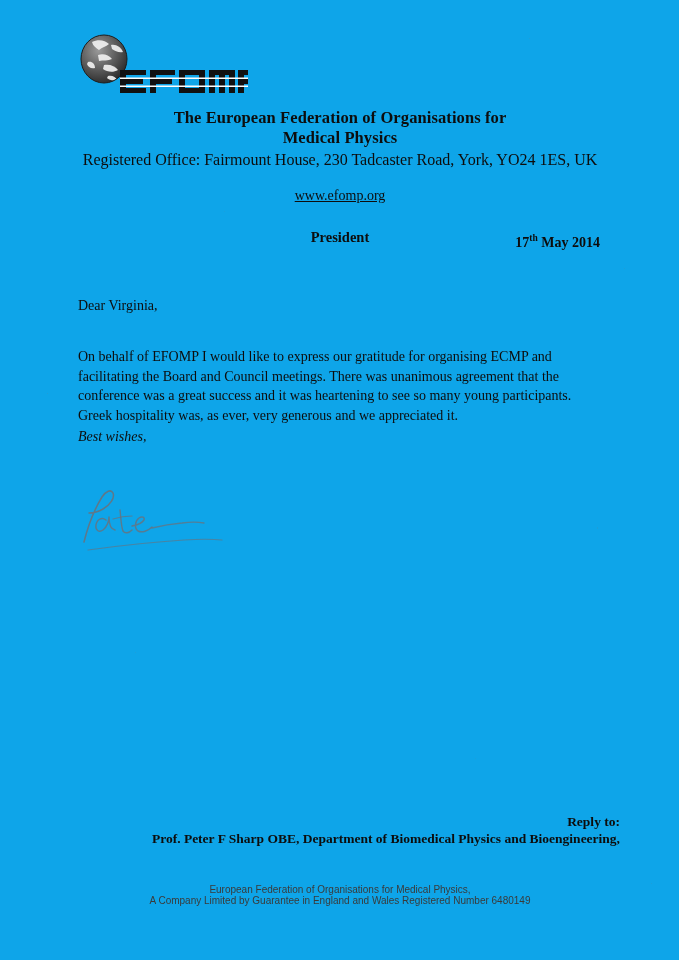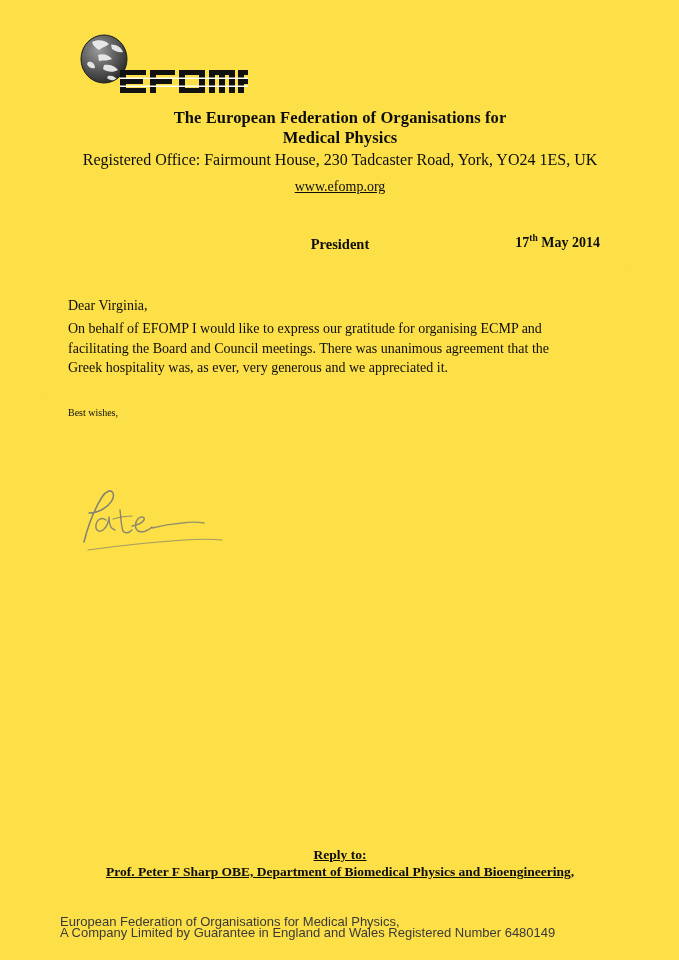--- a/index.html
+++ b/index.html
@@ -9,21 +9,21 @@
   }
   body {
     font-family: "Liberation Serif", serif;
     color: #0d0d0d;
   }
   .page {
     position: relative;
     width: 679px;
     height: 960px;
     margin: 0 auto;
-    background: #fde047;
+    background: #0ea5e9;
     overflow: hidden;
   }
   
   .scan-noise {
     position: absolute;
     inset: 0;
     pointer-events: none;
     opacity: .5;
     background-image:
       radial-gradient(circle at 12% 7%, rgba(120,120,120,.35) 0 .6px, transparent .7px),
@@ -66,106 +66,105 @@
   }
   .lh-address {
     font-size: 16px;
     line-height: 18px;
     margin-top: 3px;
   }
   .lh-url {
     font-size: 14px;
     line-height: 18px;
     text-decoration: underline;
-    margin-top: 9px;
+    margin-top: 18px;
   }
   .lh-role {
     font-weight: bold;
     font-size: 14.5px;
-    margin-top: 40px;
+    margin-top: 24px;
   }
 
   
   .date-line {
     position: absolute;
     right: 79px;
     top: 235px;
     font-weight: bold;
     font-size: 14px;
   }
   .date-line sup {
     font-size: 9.5px;
     vertical-align: super;
     line-height: 0;
   }
 
   
   .body-block {
     position: absolute;
-    left: 68px;
+    left: 78px;
     top: 296px;
     width: 500px;
   }
   .salutation {
     font-size: 14px;
     line-height: 19px;
   }
   .para {
     font-size: 14px;
     line-height: 19.5px;
-    margin-top: 4px;
+    margin-top: 32px;
   }
   .para .ln { display: block; white-space: nowrap; }
   .closing {
-    font-size: 10px;
+    font-size: 14px;
     line-height: 19px;
-    margin-top: 25px;
+    margin-top: 2px;
+    font-style: italic;
   }
 
   
   .signature {
     position: absolute;
     left: 72px;
     top: 480px;
     width: 220px;
     height: 80px;
   }
   .signature svg { display: block; }
 
   
   .footer {
     position: absolute;
     left: 60px;
-    top: 846px;
+    top: 813px;
     width: 560px;
-    text-align: center;
-    text-decoration: underline;
+    text-align: right;
   }
   .f-reply {
     font-weight: bold;
     font-size: 13.5px;
     line-height: 17px;
   }
   .f-line {
     font-weight: bold;
     font-size: 13.5px;
     line-height: 17px;
   }
 
   .fineprint {
     position: absolute;
     left: 60px;
     top: 884px;
     width: 560px;
-    text-align: left;
+    text-align: center;
     font-family: "Liberation Sans", sans-serif;
-    font-size: 13px;
+    font-size: 10px;
     line-height: 11px;
     color: #3a3a3a;
-    margin-top: 32px;
   }
 </style>
 </head>
 <body>
 
 <div class="page">
 
   <div class="scan-noise"></div>
 
   <div class="logo">
@@ -227,20 +226,21 @@
   <div class="date-line">
     <span>17</span><sup>th</sup><span> May 2014</span>
   </div>
 
   <div class="body-block">
     <div class="salutation">Dear Virginia,</div>
 
     <div class="para">
       <span class="ln">On behalf of EFOMP I would like to express our gratitude for organising ECMP and</span>
       <span class="ln">facilitating the Board and Council meetings. There was unanimous agreement that the</span>
+      <span class="ln">conference was a great success and it was heartening to see so many young participants.</span>
       <span class="ln">Greek hospitality was, as ever, very generous and we appreciated it.</span>
     </div>
 
 
     <div class="closing">Best wishes,</div>
   </div>
 
   <div class="signature">
     <svg width="220" height="80" viewBox="0 0 220 80" xmlns="http://www.w3.org/2000/svg" fill="none" stroke="#6d7078" stroke-linecap="round" stroke-linejoin="round">
 

